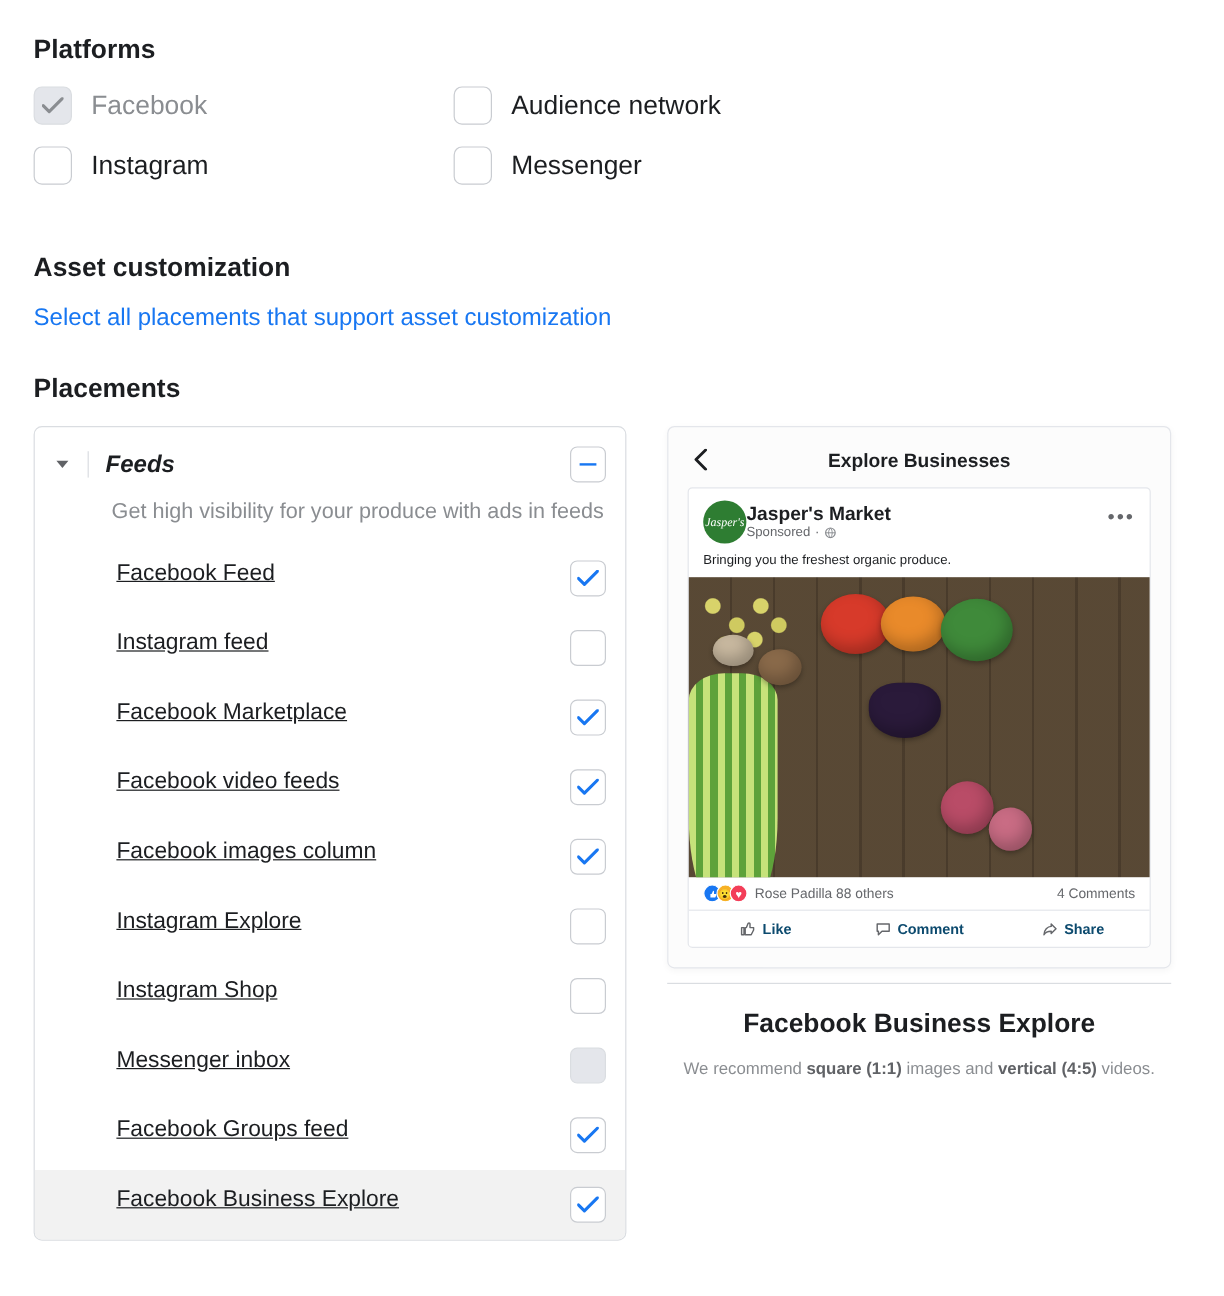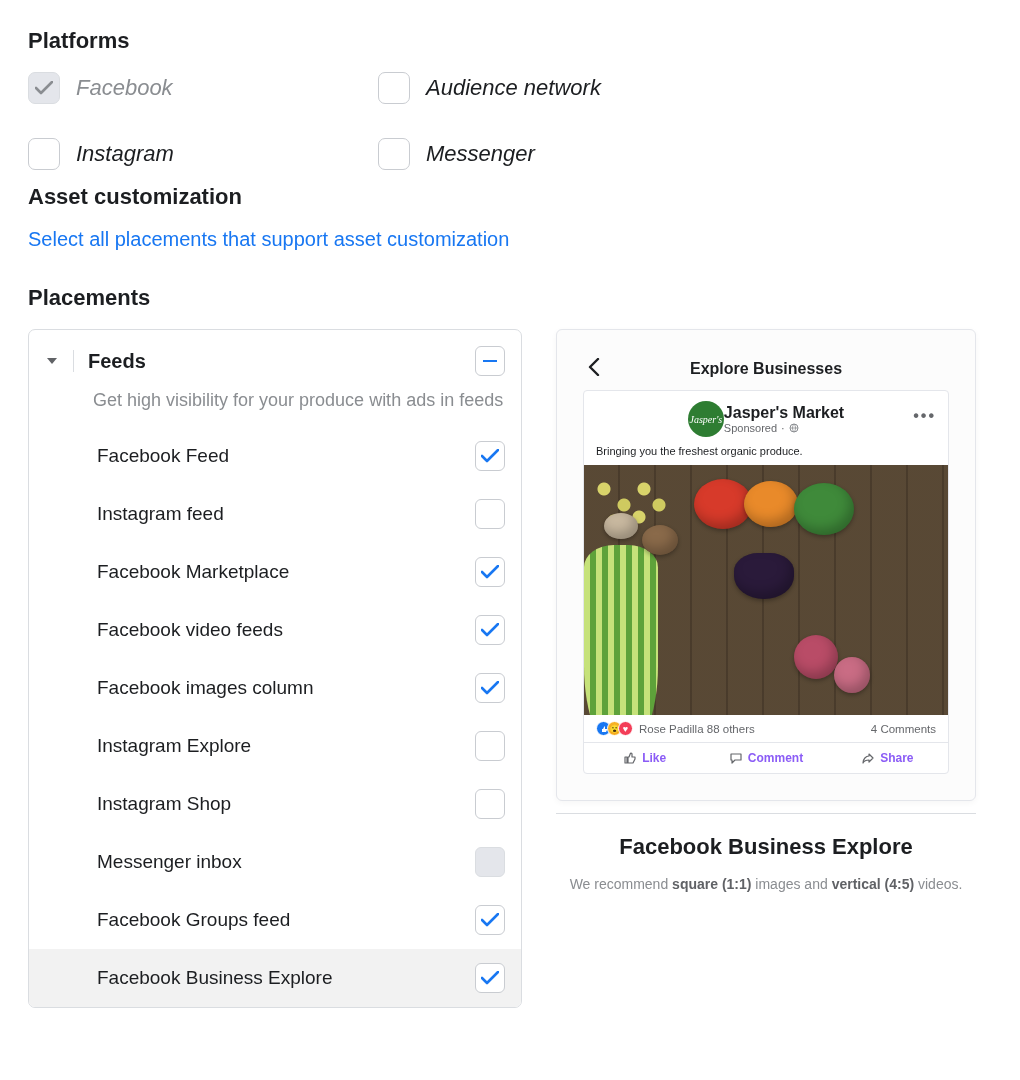--- a/index.html
+++ b/index.html
@@ -12,23 +12,22 @@
   }
   .section-title {
     font-size: 22px;
     font-weight: 700;
     color: #1c1e21;
     margin-bottom: 18px;
   }
   .platforms-grid {
     display: grid;
     grid-template-columns: 350px 350px;
-    row-gap: 34px;
-    margin-bottom: 14px;
-    font-style: italic;
+    row-gap: 18px;
+    margin-bottom: 56px;
   }
   .plat-item {
     display: flex;
     align-items: center;
     gap: 16px;
     font-size: 22px;
   }
   .cb {
     width: 32px;
     height: 32px;
@@ -65,20 +64,21 @@
     border: 1px solid #dadde1;
     border-radius: 7px;
     background: #fff;
     overflow: hidden;
   }
   .group-header {
     display: flex;
     align-items: center;
     padding: 16px 16px 6px 16px;
     gap: 14px;
+    font-style: italic;
   }
   .caret {
     width: 14px; height: 14px;
     display: flex; align-items: center; justify-content: center;
   }
   .vdiv {
     width: 1px;
     height: 22px;
     background: #dadde1;
   }
@@ -101,22 +101,22 @@
     background: #1877f2;
   }
   .group-desc {
     color: #8a8d91;
     font-size: 18px;
     padding: 6px 16px 14px 64px;
     line-height: 1.4;
   }
   .placement-row {
     display: flex;
-    align-items: center;
     padding: 14px 16px 14px 68px;
+    text-decoration: underline;
   }
   .placement-row.selected {
     background: #f2f2f2;
   }
   .placement-label {
     font-size: 19px;
   }
   .placement-cb {
     margin-left: auto;
     width: 30px; height: 30px;
@@ -131,21 +131,21 @@
   .placement-cb.grey {
     background: #e4e6eb;
     border-color: #dadde1;
   }
   .preview-col {
     width: 420px;
   }
   .phone-frame {
     border: 1px solid #e4e6eb;
     border-radius: 6px;
-    padding: 26px;
+    padding: 16px;
     background: #fcfcfc;
     box-shadow: 0 2px 6px rgba(0,0,0,0.04);
     margin-bottom: 12px;
   }
   .phone-topbar {
     display: flex;
     align-items: center;
     justify-content: center;
     position: relative;
     padding: 4px 0 12px 0;
@@ -164,21 +164,20 @@
     border-radius: 4px;
     background: #fff;
     padding-top: 10px;
   }
   .post-header {
     display: flex;
     align-items: center;
     gap: 0;
     padding: 0 12px 8px 12px;
     position: relative;
-    justify-content: center;
   }
   .avatar {
     width: 36px; height: 36px;
     border-radius: 50%;
     background: #2e7d32;
     display:flex; align-items:center; justify-content:center;
     color:#fff; font-size:10px; font-style: italic; font-family: Georgia, serif;
   }
   .page-name { font-size: 16px; font-weight: 700; }
   .sponsored { font-size: 11px; color: #65676b; display:flex; align-items:center; gap:4px; }
@@ -226,21 +225,21 @@
   .shop-btn { border:1px solid #c9ccd1; background:#f5f6f7; border-radius:4px; padding:4px 8px; font-size:11px; font-weight:600; cursor:pointer;}
   .reactions-row { display:flex; align-items:center; padding:6px 12px; font-size:11.5px; color:#65676b; gap:6px;}
   .reactions-icons { display:flex; }
   .ric { width:15px; height:15px; border-radius:50%; border:1.5px solid #fff; margin-left:-4px; font-size:9px; display:flex; align-items:center; justify-content:center; color:#fff;}
   .ric:first-child{margin-left:0;}
   .r-like{background:#1877f2;}
   .r-wow{background:#f7b125;}
   .r-love{background:#f33e58;}
   .comments-count { margin-left:auto; }
   .actions-row { display:flex; border-top:1px solid #e4e6eb; }
-  .act { flex:1; text-align:center; padding:8px 0; font-size:12px; color:#8b5cf6; font-weight:600; display:flex; align-items:center; justify-content:center; gap:5px; cursor:pointer;}
+  .act { flex:1; text-align:center; padding:8px 0; font-size:12px; color:#0c4a6e; font-weight:600; display:flex; align-items:center; justify-content:center; gap:5px; cursor:pointer;}
   .preview-divider { border:none; border-top:1px solid #dadde1; margin: 0 0 20px 0;}
   .preview-title { font-size:22px; font-weight:700; text-align:center; margin-bottom:14px;}
   .preview-reco { font-size:14px; color:#8a8d91; text-align:center; line-height:1.5;}
   .preview-reco b { color:#606266; font-weight:700;}
 </style>
 </head>
 <body>
 
 
 

